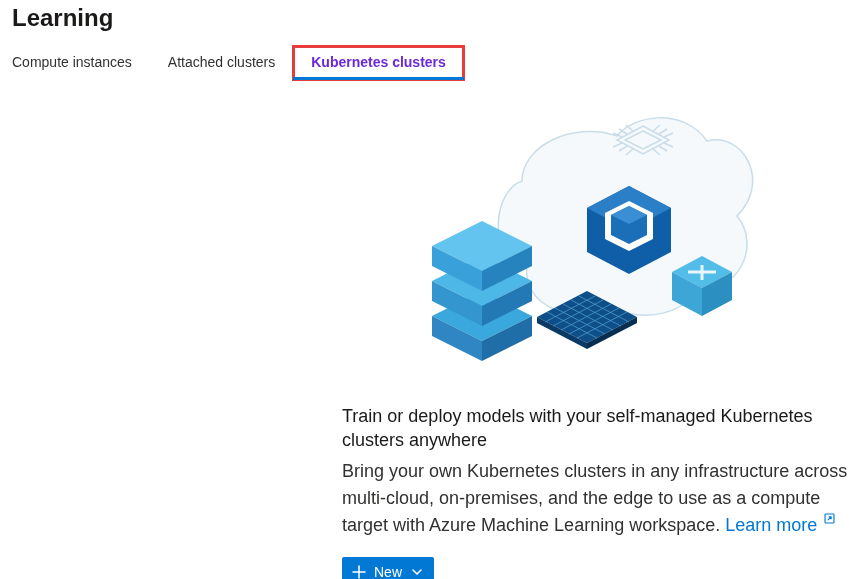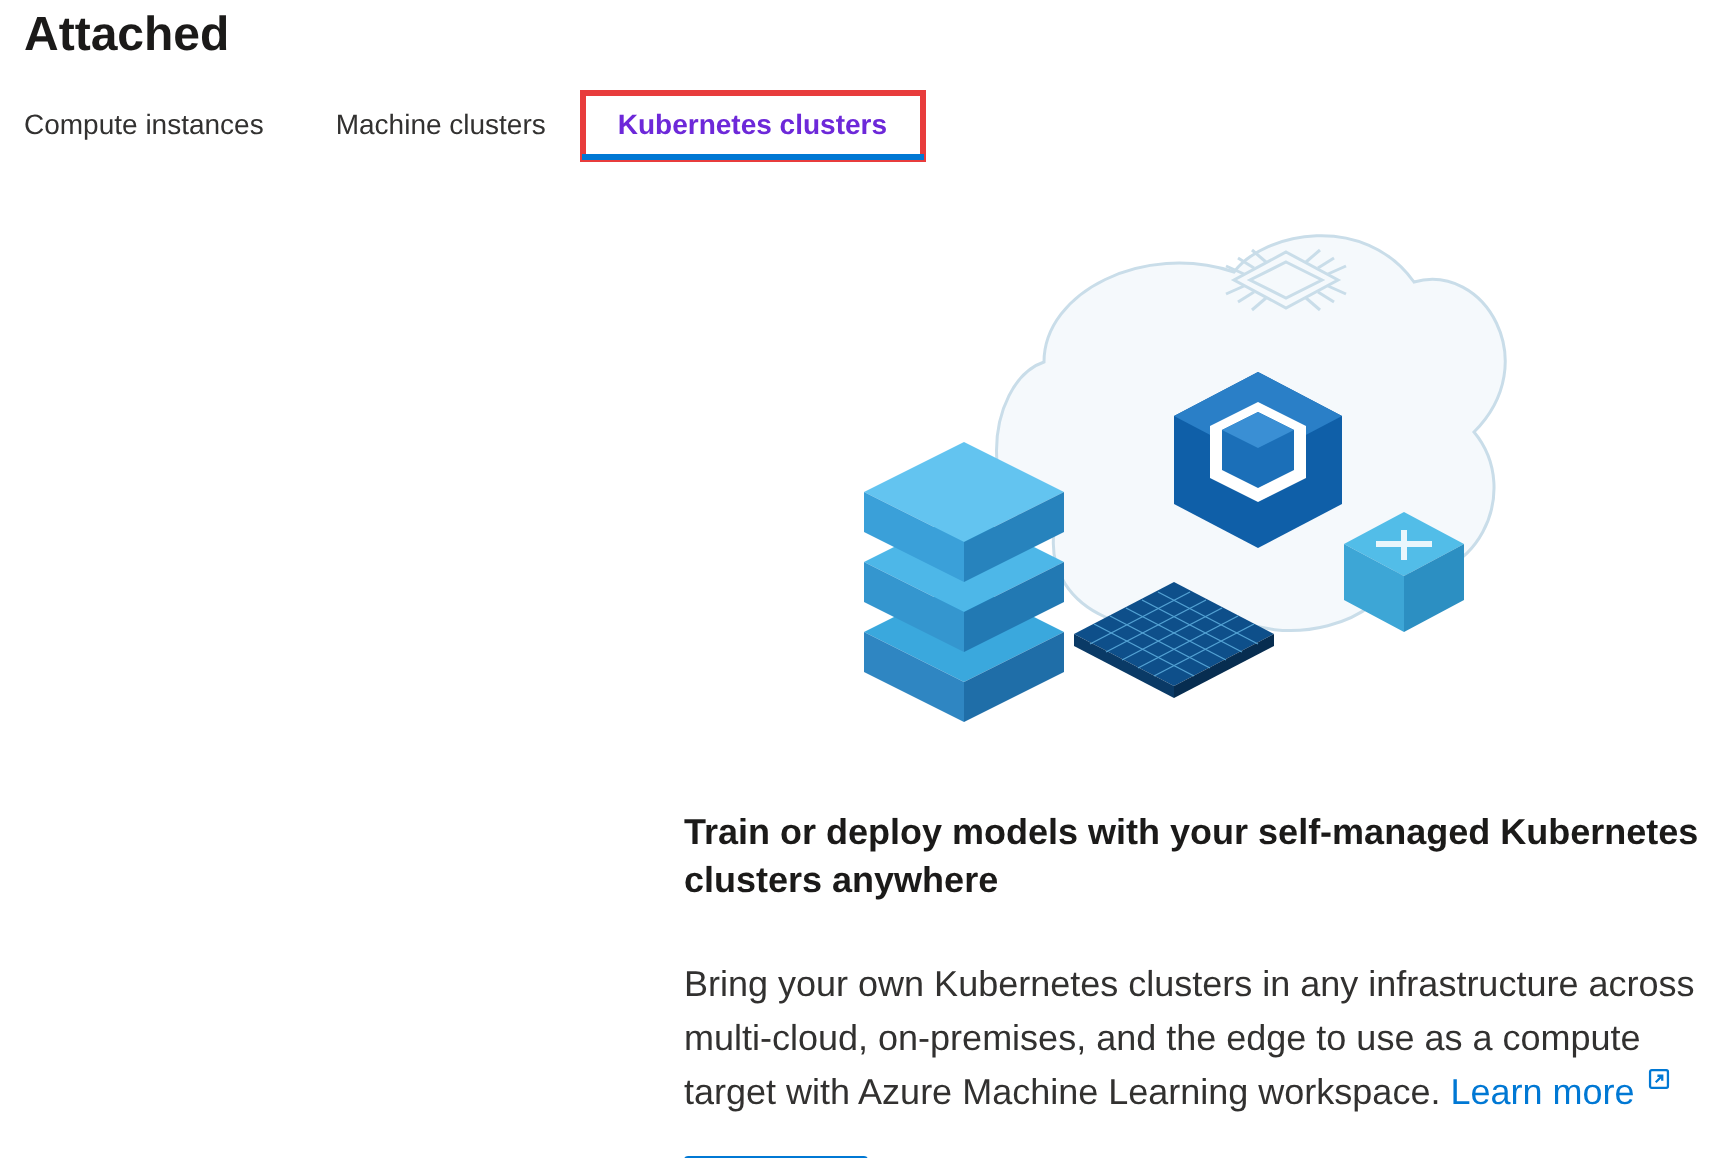--- a/index.html
+++ b/index.html
@@ -57,24 +57,24 @@
     .panel { flex: 1; max-width: 520px; }
     .illustration {
       width: 100%;
       height: 265px;
       position: relative;
       margin-bottom: 28px;
       margin-top: 6px;
     }
     .heading {
       font-size: 18px;
-      font-weight: 700;
+      font-weight: 400;
       color: #1b1a19;
       line-height: 1.35;
-      margin-bottom: 26px;
+      margin-bottom: 5px;
     }
     .description {
       font-size: 18px;
       line-height: 1.5;
       color: #323130;
       margin-bottom: 18px;
     }
     .link {
       color: #0078d4;
       text-decoration: none;
@@ -95,25 +95,25 @@
       font-size: 14px;
       cursor: pointer;
       font-family: inherit;
     }
     .btn-primary svg { display: block; }
     .chev { margin-left: 2px; }
   </style>
 </head>
 <body>
 
-<h1 class="page-title">Attached</h1>
+<h1 class="page-title">Learning</h1>
 
 <nav class="tabs">
   <div class="tab">Compute instances</div>
-  <div class="tab">Machine clusters</div>
+  <div class="tab">Attached clusters</div>
   <div class="tab active highlighted">Kubernetes clusters</div>
 </nav>
 
 <div class="content">
   <div class="left-pad"></div>
   <div class="panel">
 
     <div class="illustration">
       <svg viewBox="0 0 420 265" width="420" height="265">
 

